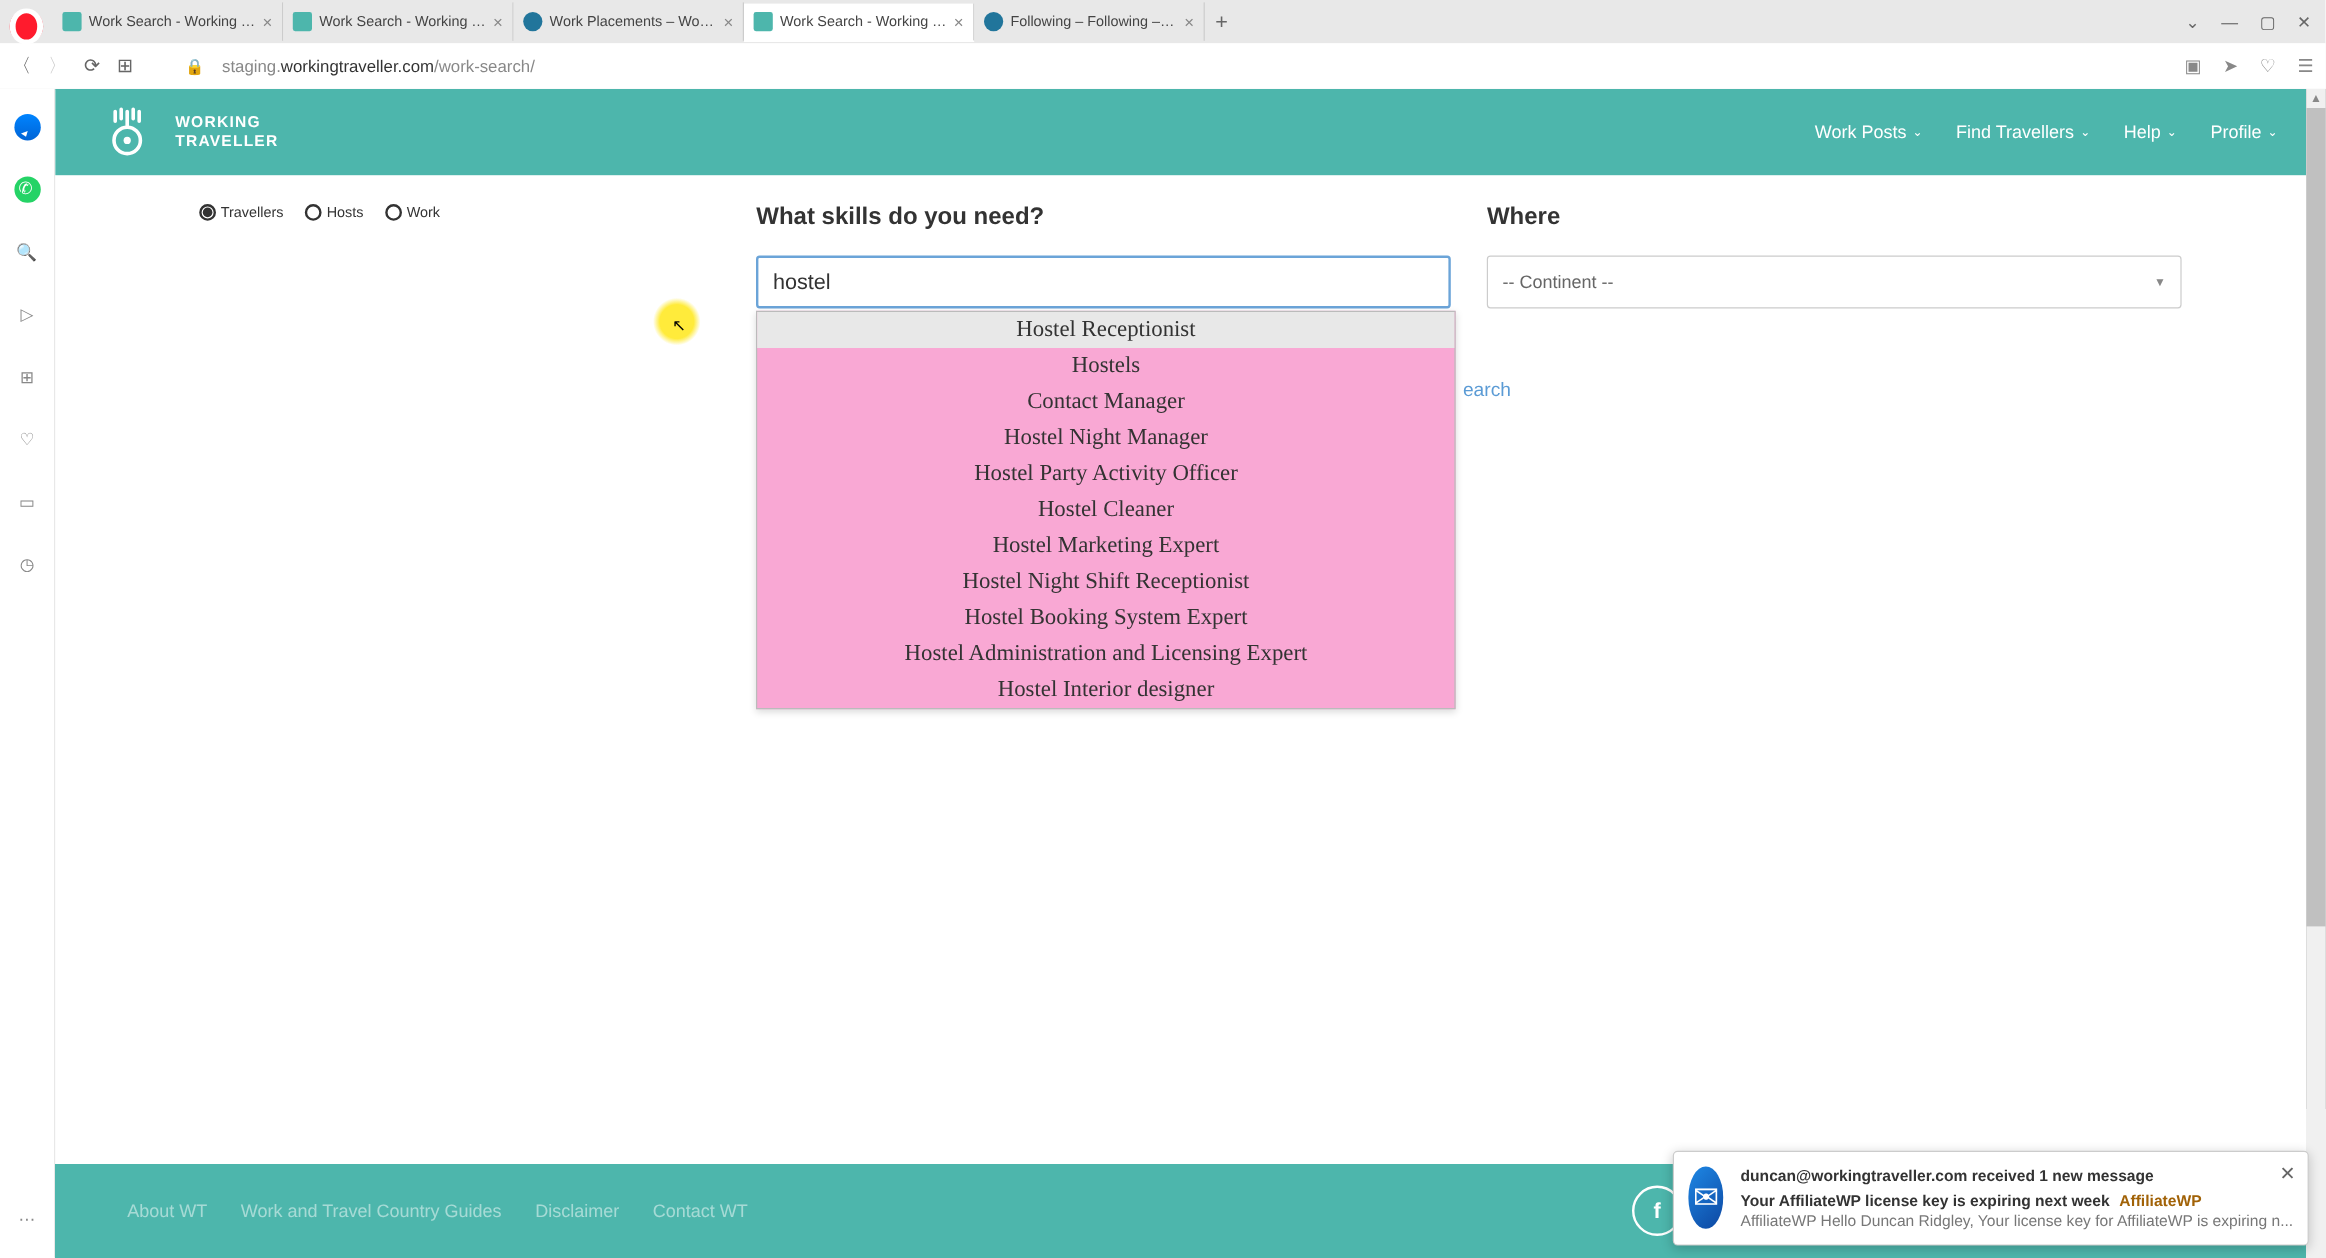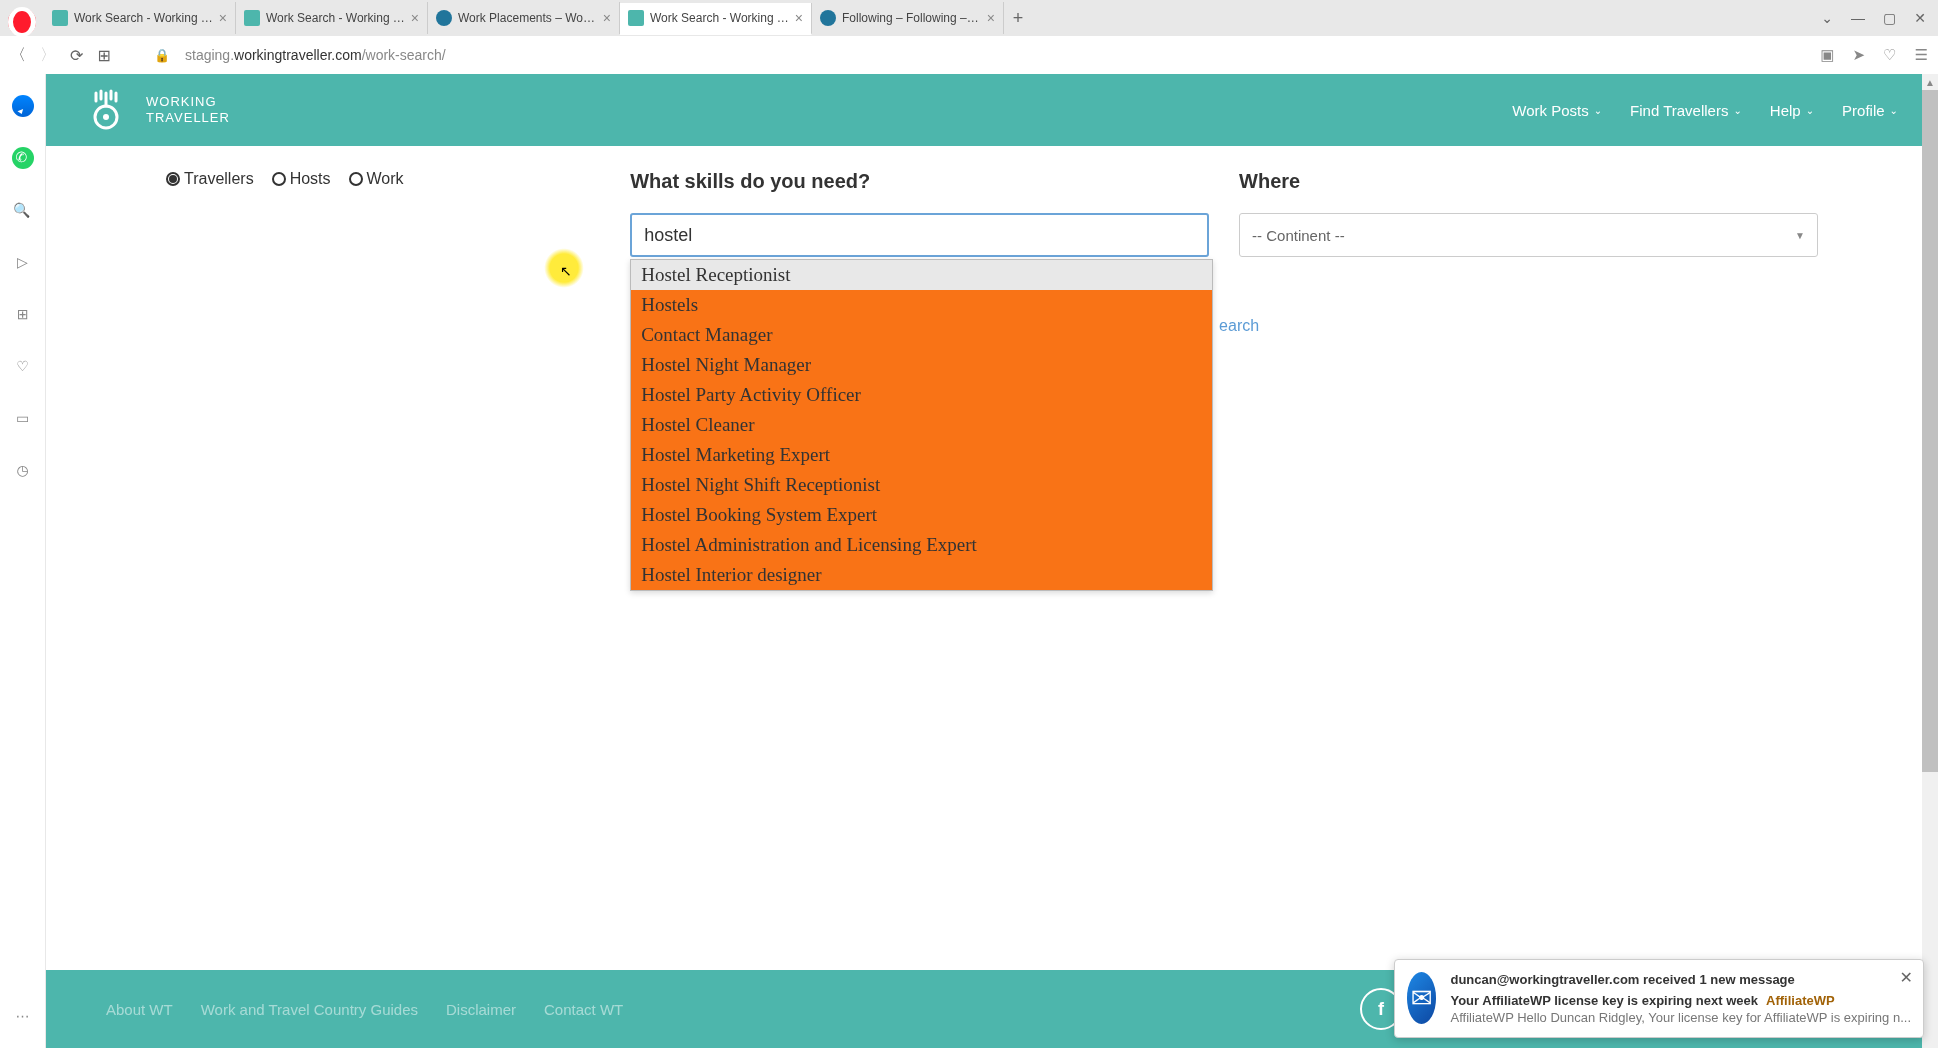--- a/index.html
+++ b/index.html
@@ -36,36 +36,36 @@
 .sb-whatsapp { background: #25d366; border-radius: 50%; width: 22px; height: 22px; position: relative; }
 .sb-whatsapp::after { content: "✆"; color: #fff; font-size: 14px; position: absolute; top: 2px; left: 4px; }
 .sb-bottom { margin-top: auto; margin-bottom: 20px; }
 
 
 .page { position: fixed; left: 46px; right: 0; top: 74px; bottom: 0; overflow: hidden; }
 .site-header { background: #4db6ac; height: 72px; display: flex; align-items: center; padding: 0 40px; }
 .logo { display: flex; align-items: center; color: #fff; gap: 10px; }
 .logo-mark { width: 50px; height: 50px; position: relative; }
 .logo-mark svg { width: 100%; height: 100%; }
-.logo-text { font-size: 13px; font-weight: normal; letter-spacing: 1px; line-height: 1.2; }
+.logo-text { font-size: 13px; font-weight: bold; letter-spacing: 1px; line-height: 1.2; }
 .nav { margin-left: auto; display: flex; gap: 28px; }
 .nav-item { color: #fff; font-size: 15px; cursor: pointer; display: flex; align-items: center; gap: 5px; }
 .chev { font-size: 10px; }
 
 .search-form { padding: 24px 120px 40px; display: flex; gap: 30px; }
 .form-col { flex: 1; }
 .form-label { font-size: 20px; font-weight: bold; color: #333; margin-bottom: 20px; }
-.radio-group { display: flex; gap: 18px; font-size: 16px; color: #333; }
+.radio-group { display: flex; gap: 18px; font-size: 12px; color: #333; }
 .radio { display: flex; align-items: center; gap: 4px; cursor: pointer; }
 .radio-dot { width: 14px; height: 14px; border: 2px solid #333; border-radius: 50%; display: inline-flex; align-items: center; justify-content: center; }
 .radio.selected .radio-dot::after { content: ""; width: 8px; height: 8px; background: #333; border-radius: 50%; }
 
 .skills-input-wrap { position: relative; }
 .skills-input { width: 100%; height: 44px; padding: 0 12px; font-size: 18px; border: 2px solid #6ba4d8; border-radius: 3px; outline: none; color: #333; }
-.autocomplete { position: absolute; top: 46px; left: 0; right: -4px; background: #f97316; border: 1px solid #bbb; box-shadow: 0 2px 6px rgba(0,0,0,0.15); z-index: 10; }
+.autocomplete { position: absolute; top: 46px; left: 0; right: -4px; background: #f9a8d4; border: 1px solid #bbb; box-shadow: 0 2px 6px rgba(0,0,0,0.15); z-index: 10; text-align: center; }
 .ac-item { padding: 4px 10px; font-size: 19px; color: #333; cursor: pointer; font-family: Georgia, serif; }
 .ac-item.highlighted { background: #e8e8e8; }
 
 .continent-select { width: 100%; height: 44px; border: 1px solid #ccc; border-radius: 3px; display: flex; align-items: center; padding: 0 12px; color: #666; font-size: 15px; cursor: pointer; justify-content: space-between; }
 .search-link { color: #5b9bd5; font-size: 16px; margin-left: -20px; margin-top: 60px; }
 
 
 .cursor-highlight { position: fixed; width: 40px; height: 40px; background: radial-gradient(circle, #ffeb3b 0%, #ffeb3b 50%, transparent 70%); border-radius: 50%; pointer-events: none; z-index: 100; left: 544px; top: 248px; }
 .cursor-arrow { position: fixed; left: 560px; top: 263px; z-index: 101; pointer-events: none; font-size: 14px; }
 

